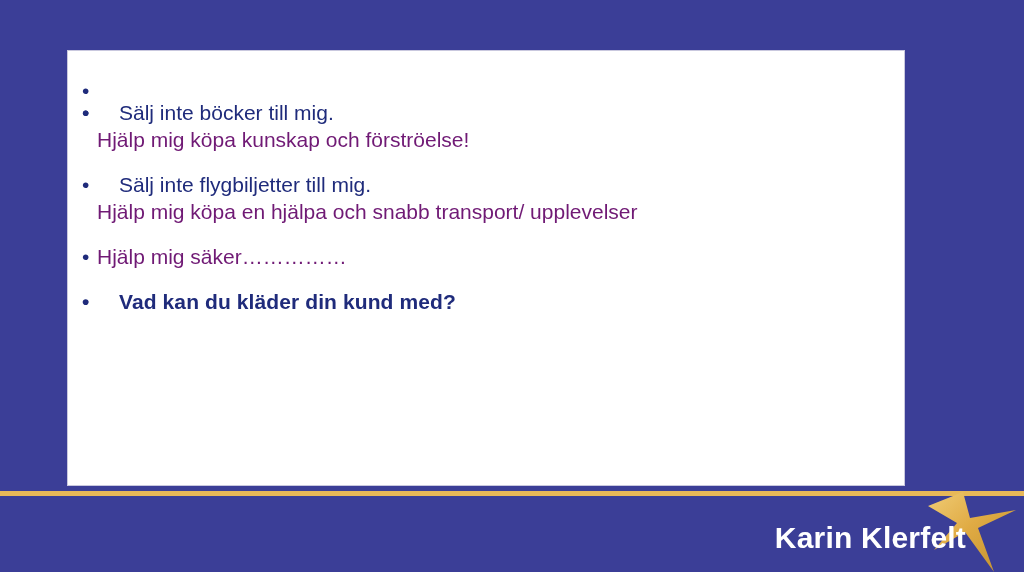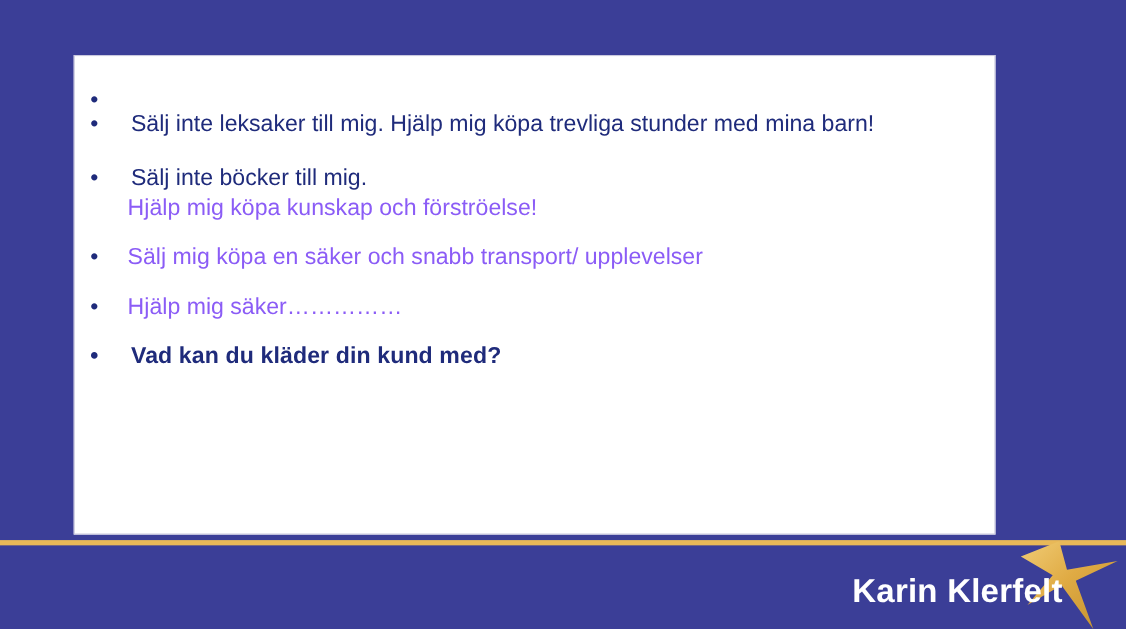--- a/index.html
+++ b/index.html
@@ -67,26 +67,25 @@
     position: absolute;
     left: 14px;
     top: 0;
     color: #1f2b7b;
     font-size: 21px;
     line-height: 27px;
   }
 
   .cont-line {
     display: block;
-    padding-left: 12px;   
-    color: #8b5cf6;
+    padding-left: 29px;   
+    color: #701a75;
     font-size: 21px;
     line-height: 28px;
     white-space: nowrap;
-    margin-left: 36px;
   }
 
   .bold-line .bullet-line,
   .bold-line .bullet-line .marker {
     font-weight: bold;
     letter-spacing: 0.1px;
   }
 
   
   #footer-rule {
@@ -138,37 +137,37 @@
 
       <li class="bullet-block">
         <span class="bullet-line">
           <span class="marker">•</span>
         </span>
       </li>
 
       <li class="bullet-block">
         <span class="bullet-line">
           <span class="marker">•</span>
-          <span>Sälj inte leksaker till mig. Hjälp mig köpa trevliga stunder med mina barn!</span>
         </span>
       </li>
 
       <li class="bullet-block tight">
         <span class="bullet-line">
           <span class="marker">•</span>
           <span>Sälj inte böcker till mig.</span>
         </span>
         <span class="cont-line">Hjälp mig köpa kunskap och förströelse!</span>
       </li>
 
       <li class="bullet-block tight">
         <span class="bullet-line">
           <span class="marker">•</span>
-        </span>
-        <span class="cont-line">Sälj mig köpa en säker och snabb transport/ upplevelser</span>
+          <span>Sälj inte flygbiljetter till mig.</span>
+        </span>
+        <span class="cont-line">Hjälp mig köpa en hjälpa och snabb transport/ upplevelser</span>
       </li>
 
       <li class="bullet-block tight">
         <span class="bullet-line">
           <span class="marker">•</span>
         </span>
         <span class="cont-line">Hjälp mig säker……………</span>
       </li>
 
       <li class="bullet-block bold-line">

